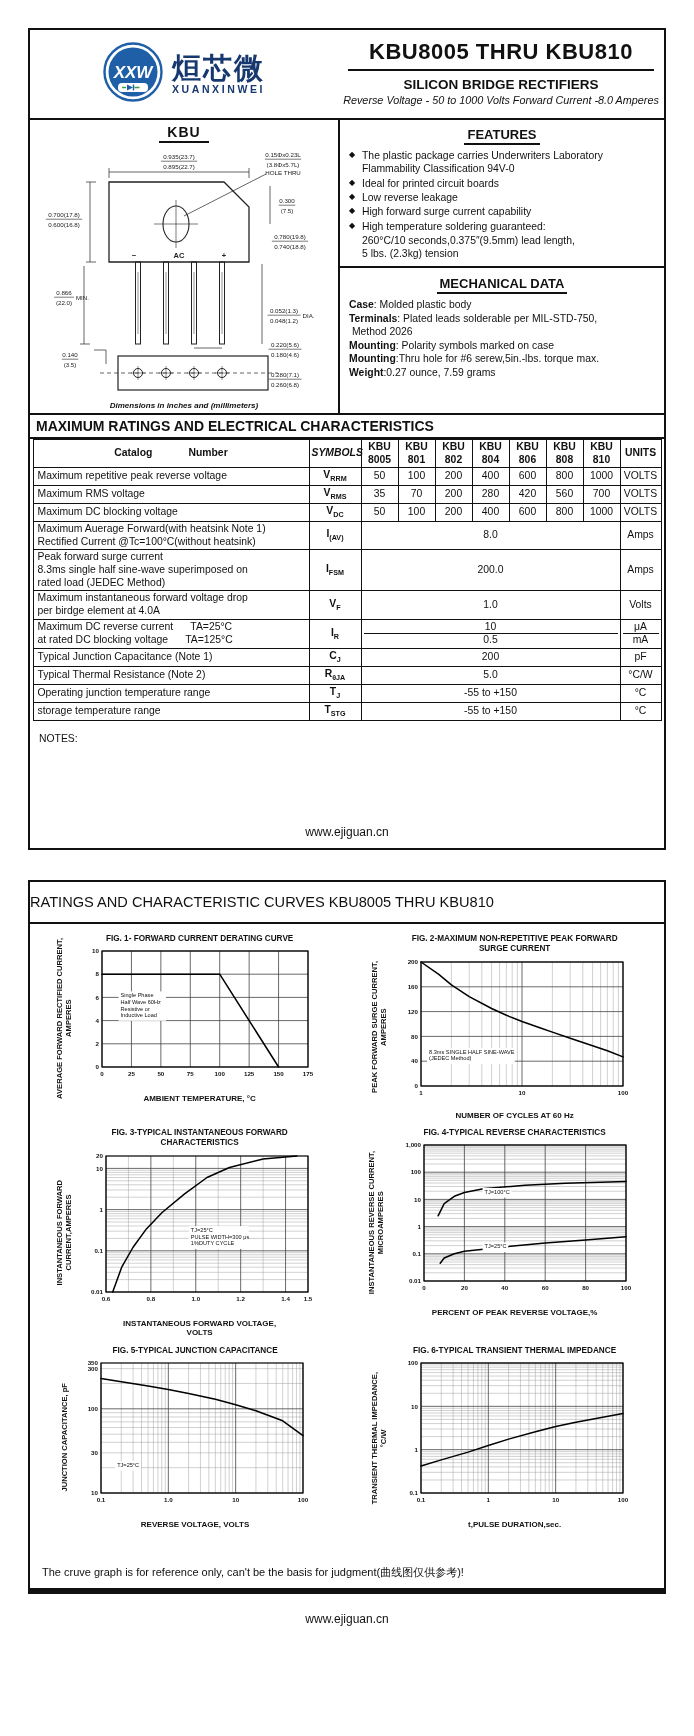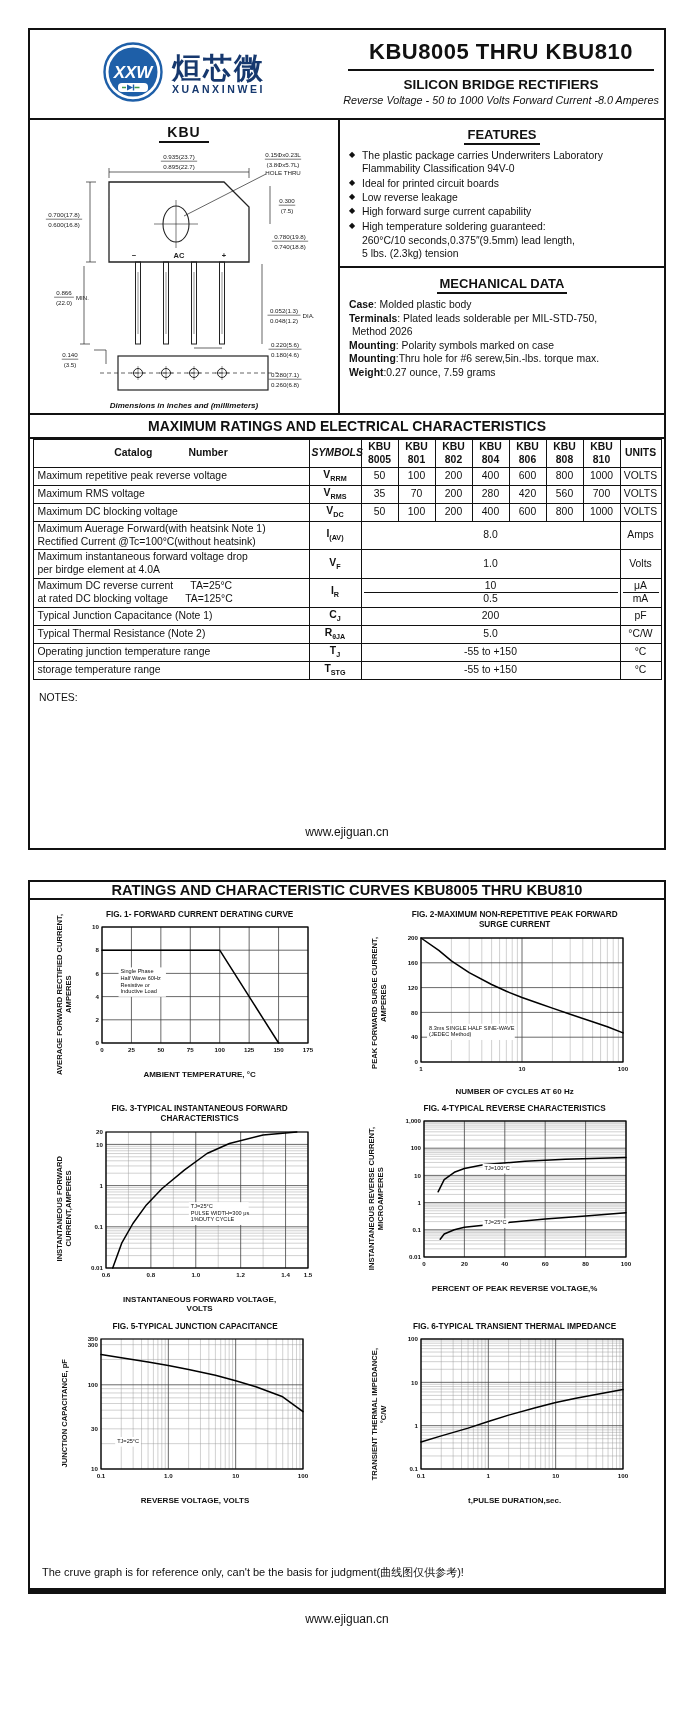--- a/index.html
+++ b/index.html
@@ -30,38 +30,38 @@
   .features{padding:5px 9px 4px;min-height:146px;box-sizing:border-box;}
   .sec-h{text-align:center;font-size:13px;font-weight:bold;margin:2px 0 7px;}
   .sec-h .uline{border-bottom:2px solid #111;padding:0 3px 1px;}
   .feat{display:flex;font-size:10.4px;line-height:1.28;margin:1px 0;}
   .feat .bullet{width:13px;flex:none;font-size:8px;padding-top:1px;}
   .mech{border-top:2px solid #111;padding:6px 9px;flex:1;}
   .mech-item{font-size:10.4px;line-height:1.3;}
   .mech-item b{font-weight:bold;}
 
   
-  .ratings-bar{border-top:2px solid #111;border-bottom:2px solid #111;text-align:center;font-weight:bold;font-size:14px;padding:3px 0;flex:none;}
+  .ratings-bar{border-top:2px solid #111;border-bottom:2px solid #111;text-align:left;font-weight:bold;font-size:14px;padding:3px 6px;flex:none;}
   .ratings-notes{font-size:10.4px;line-height:1.3;padding:3px 7px 4px;flex:none;}
   table.rtable{border-collapse:collapse;table-layout:fixed;width:628px;margin:0 auto 2px;flex:none;}
   .rtable th,.rtable td{border:1px solid #111;font-size:10.4px;padding:1px 2px;text-align:center;vertical-align:middle;line-height:1.22;}
   .rtable th{font-weight:bold;}
   .lblh{text-align:left;padding-left:4px;}
   .numh{margin-left:36px;}
   .symh{font-style:italic;font-size:8.8px;}
   td.lbl{text-align:left;padding-left:4px;}
   td.sym{font-weight:bold;}
   td.sym sub,.symsub{font-size:7.2px;}
   .dual div{padding:0 2px;}
   .dual div + div{border-top:1px solid #111;}
   .notes-sec{font-size:10.4px;padding:8px 9px;line-height:1.45;flex:none;}
   .footer1{margin-top:auto;text-align:center;font-size:12px;padding-bottom:9px;}
 
   
-  .p2-titlebar{border-bottom:2px solid #111;text-align:center;font-weight:bold;font-size:14.6px;padding:0 0;flex:none;}
+  .p2-titlebar{border-bottom:2px solid #111;font-weight:normal;font-size:14.6px;padding:12px 0;flex:none;}
   .charts-grid{display:grid;grid-template-columns:1fr 1fr;justify-items:center;align-items:start;padding:10px 2px 0;row-gap:8px;}
   .fig{display:flex;align-items:center;gap:2px;}
   .ylab{writing-mode:vertical-rl;transform:rotate(180deg);font-size:7.6px;font-weight:bold;text-align:center;white-space:pre-line;line-height:1.2;}
   .fig-main{display:flex;flex-direction:column;align-items:center;}
   .fig-title{font-size:8.2px;font-weight:bold;text-align:center;white-space:pre-line;line-height:1.25;margin-bottom:1px;}
   .xlab{font-size:8px;font-weight:bold;text-align:center;white-space:pre-line;line-height:1.2;margin-top:1px;}
   .disclaimer{font-size:11px;padding:6px 12px 8px;margin-top:auto;}
   .footer2{position:absolute;top:1612px;left:0;width:100%;text-align:center;font-size:12px;}
 </style>
 </head>
@@ -328,20 +328,28 @@
             <td>600</td>
             <td>800</td>
             <td>1000</td>
             <td>VOLTS</td>
           </tr>
           <tr>
             <td class="lbl pre">Maximum Auerage Forward(with heatsink Note 1)
 Rectified Current @Tc=100°C(without heatsink)</td>
             <td class="sym"><span>I</span><sub class="symsub">(AV)</sub></td>
             <td colspan="7">8.0</td>
+            <td>Amps</td>
+          </tr>
+          <tr>
+            <td class="lbl pre">Peak forward surge current
+8.3ms single half sine-wave superimposed on
+rated load (JEDEC Method)</td>
+            <td class="sym"><span>I</span><sub class="symsub">FSM</sub></td>
+            <td colspan="7">200.0</td>
             <td>Amps</td>
           </tr>
           <tr>
             <td class="lbl pre">Maximum instantaneous forward voltage drop
 per birdge element at 4.0A</td>
             <td class="sym"><span>V</span><sub class="symsub">F</sub></td>
             <td colspan="7">1.0</td>
             <td>Volts</td>
           </tr>
           <tr>

